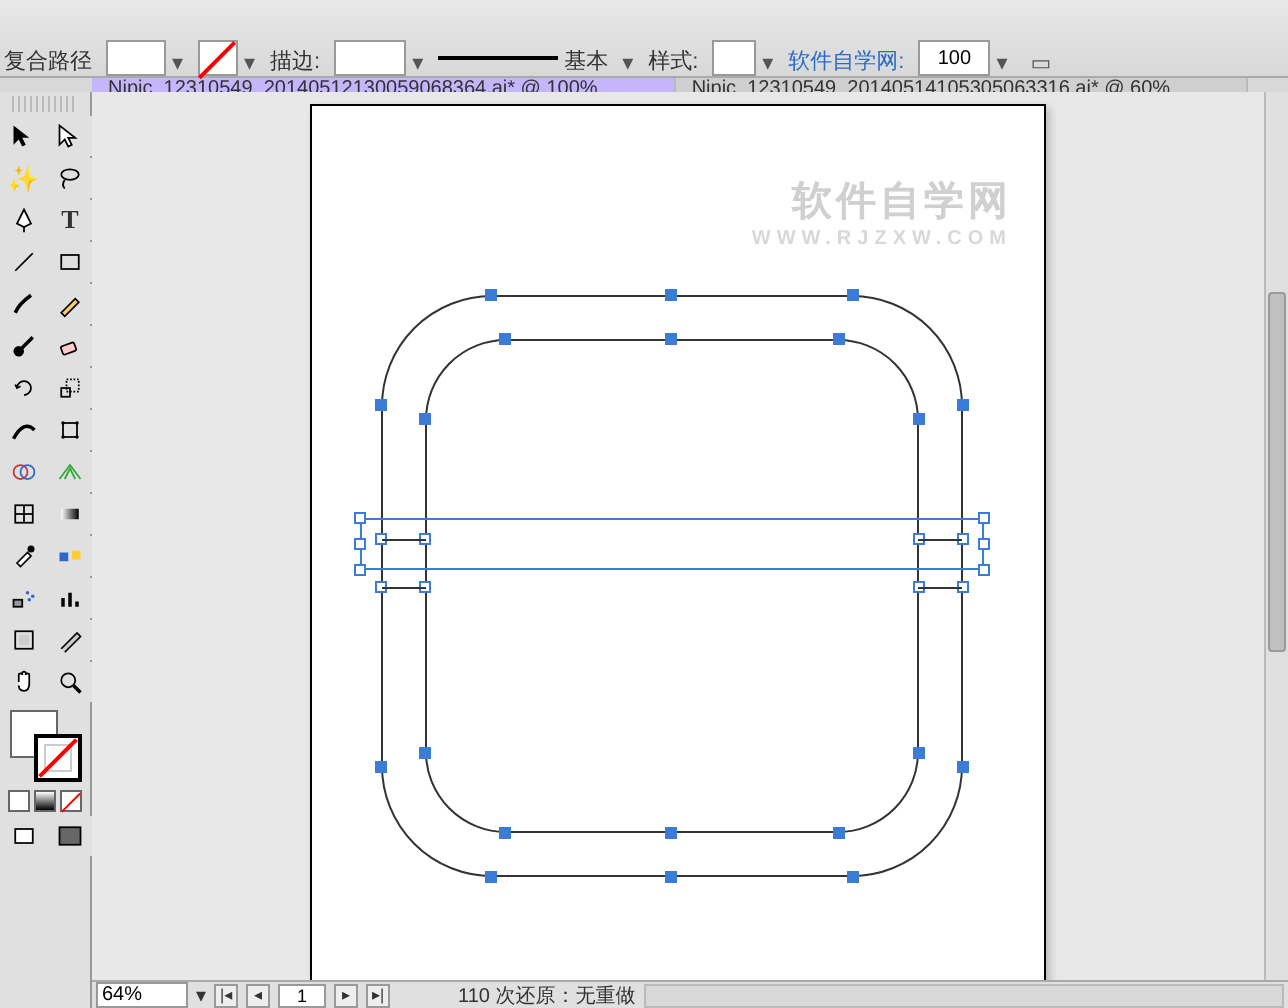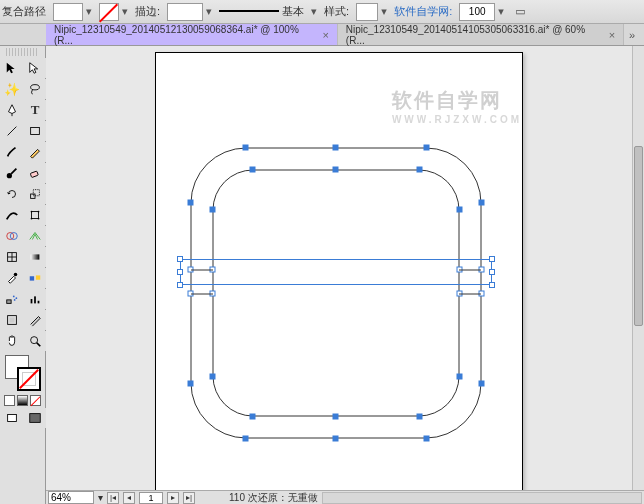--- a/index.html
+++ b/index.html
@@ -1,23 +1,23 @@
 <!DOCTYPE html>
 <html><head>
 <meta charset="utf-8">
 <style>
   * { box-sizing: border-box; margin: 0; padding: 0; }
   html, body { width: 644px; height: 504px; font-family: "Microsoft YaHei", Arial, sans-serif; font-size: 11px; background: #e8e8e8; overflow: hidden; }
   
   .top-bar {
-    height: 24px;
+    height: 39px;
     background: linear-gradient(#e8e8e8, #d8d8d8);
     border-bottom: 1px solid #aaa;
     display: flex;
-    align-items: center;
+    align-items: flex-end;
     padding: 0 2px;
     gap: 3px;
   }
   .top-bar .label { color: #333; font-size: 11px; margin-right: 4px; }
   .top-bar .field { 
     background: #fff; border: 1px solid #999; height: 18px; width: 30px;
     display: inline-flex; align-items: center; justify-content: center;
     font-size: 10px;
   }
   .top-bar .swatch {
@@ -68,23 +68,23 @@
     padding-top: 6px;
   }
   .artboard {
     width: 368px; height: 440px;
     background: #fff;
     border: 1px solid #000;
     position: relative;
     box-shadow: 2px 2px 4px rgba(0,0,0,0.2);
   }
   .watermark {
-    position: absolute; top: 34px; right: 0;
+    position: absolute; top: 34px; right: 16px;
     color: #d0d0d0; font-size: 20px; font-weight: bold;
-    letter-spacing: 2px; 
+    letter-spacing: 2px; text-align: right;
   }
   .watermark .sub { font-size: 10px; letter-spacing: 3px; display: block; color: #d8d8d8; }
   
   .shape-container {
     position: absolute;
     left: 30px; top: 90px;
     width: 300px; height: 300px;
   }
   .shape-container svg { width: 100%; height: 100%; overflow: visible; }
   .anchor {

